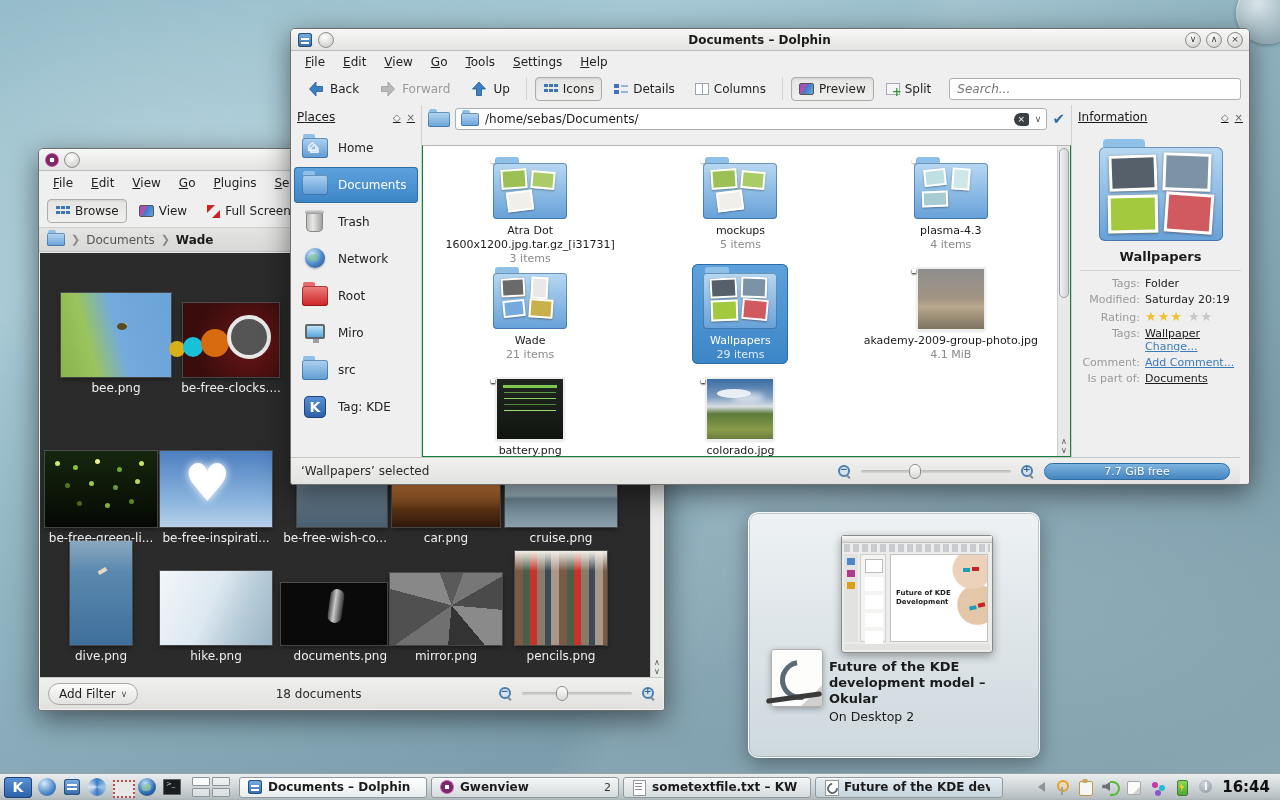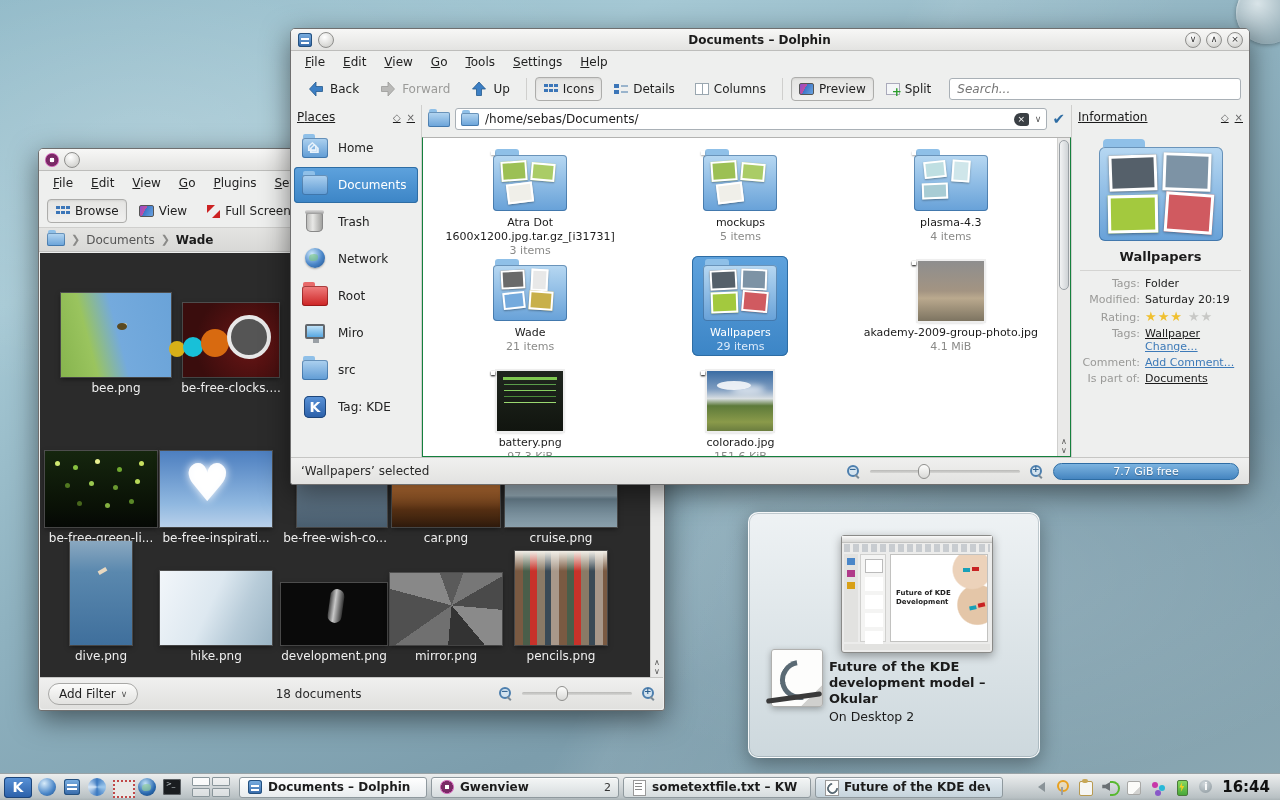--- a/index.html
+++ b/index.html
@@ -103,21 +103,21 @@
   .pi-kde{position:absolute;left:4px;top:1px;width:22px;height:22px;border-radius:5px;
     background:linear-gradient(#5a93d8,#2a5fa8);box-shadow:inset 0 0 0 1px #1d4579;color:#fff;font-weight:bold;font-size:14px;text-align:center;line-height:22px;}
 
   #dolphin .center-col{flex:1;display:flex;flex-direction:column;min-width:0;}
   .locbar-row{display:flex;align-items:center;gap:5px;padding:3px 6px;height:28px;}
   .locbar{flex:1;display:flex;align-items:center;gap:6px;height:22px;background:#fff;border:1px solid #a9b0b6;border-radius:3px;padding:0 5px;}
   .locbar .path{flex:1;color:#1b1b1b;}
   .clear-btn{width:15px;height:13px;border-radius:7px 3px 3px 7px;background:#3a3f44;color:#fff;font-size:9px;line-height:13px;text-align:center;}
   .drop-chevron{color:#555;font-size:9px;}
   .check-glyph{color:#2e6da4;font-size:15px;font-weight:bold;}
-  .file-view{flex:1;position:relative;background:var(--view-bg);border:1px solid #15803d;border-top:1px solid #b3b3b1;margin:4px 0 0 0;overflow:hidden;}
+  .file-view{flex:1;position:relative;background:var(--view-bg);border:1px solid #15803d;border-top:1px solid #b3b3b1;margin:12px 0 0 0;overflow:hidden;}
   .file-grid{position:absolute;inset:4px 14px 0 2px;display:grid;grid-template-columns:repeat(3,1fr);grid-template-rows:repeat(3,110px);}
   .file-cell{display:flex;flex-direction:column;align-items:center;justify-content:flex-start;padding-top:4px;}
   .sel-box{display:flex;flex-direction:column;align-items:center;padding:5px 9px 3px;border-radius:6px;max-width:200px;}
   .sel-box.selected{background:linear-gradient(var(--sel-blue),var(--sel-blue-dark));box-shadow:inset 0 0 0 1px #2e6da4;}
   .sel-box.selected .fname,.sel-box.selected .fmeta{color:#fff;}
   .sel-box.selected .fmeta{color:#dbeafa;}
   .fname{margin-top:5px;color:#1b1b1b;font-size:11px;text-align:center;max-width:195px;line-height:1.25;}
   .fmeta{color:#8a8a88;font-size:11px;line-height:1.2;}
   .ficon{position:relative;width:78px;height:60px;flex:0 0 auto;}
   .ficon .body{position:absolute;inset:4px 2px 0 2px;border-radius:4px;background:linear-gradient(#b7d8f2,#67a1d8);box-shadow:inset 0 0 0 1px rgba(30,80,130,.5);}
@@ -143,21 +143,21 @@
   .k-thumb-akademy .body{background:linear-gradient(#8e8e8e 0%,#a39482 50%,#baa98e 62%,#7d7461 100%);}
   .k-thumb-akademy .body::before{display:none;}
   .k-thumb-battery .body{background:linear-gradient(#20261f,#11150f);}
   .k-thumb-battery .body::before{content:"";position:static;display:block;margin:6px;width:auto;height:3px;border-radius:0;
     background:#7ec850;box-shadow:0 6px 0 -1px #5a9c4a,0 12px 0 -1px #88d060,0 18px 0 -1px #4a8a3a,0 24px 0 -1px #9ad870;top:0;left:0;}
   .k-thumb-colorado .body{background:linear-gradient(#3a6ca3 0%,#7d9cc0 30%,#d8dee2 46%,#5d7a3a 58%,#8a9a4a 85%,#6b7d3f 100%);}
   .k-thumb-colorado .body::before{content:"";position:absolute;left:10px;top:10px;width:34px;height:9px;border-radius:50%;background:rgba(255,255,255,.85);box-shadow:14px 4px 6px rgba(255,255,255,.7);}
   .k-pdf .body{inset:0 12px;border-radius:2px;background:linear-gradient(135deg,#ffffff 82%,#d8d8d6 83%);box-shadow:0 0 0 1px #b5b5b3,0 1px 3px rgba(0,0,0,.35);}
   .k-pdf .body::before{content:"";position:absolute;left:10px;top:10px;width:24px;height:28px;border:6px solid #cc1512;border-radius:50% 50% 50% 4px;transform:rotate(40deg);border-left-color:transparent;}
   
-  #dolphin .statusbar{position:absolute;left:0;right:0;bottom:0;height:27px;display:flex;align-items:center;gap:10px;
+  #dolphin .statusbar{position:absolute;left:0;right:9px;bottom:0;height:27px;display:flex;align-items:center;gap:10px;
     padding:0 10px;background:linear-gradient(#f0f0ef,#e2e2e0);border-top:1px solid #c6c6c4;border-radius:0 0 3px 3px;}
   .statusbar .sel-text{flex:1;color:#2a2a2a;}
   .capacity{width:186px;height:17px;border-radius:9px;border:1px solid #2e6da4;color:#fff;font-size:11px;
     display:flex;align-items:center;justify-content:center;background:linear-gradient(#7db4e0,#4585c0);text-shadow:0 1px 1px rgba(0,0,0,.3);}
   
   #infopanel{width:178px;border-left:1px solid #cfcfcd;padding-bottom:4px;}
   .info-preview{position:relative;width:128px;height:104px;margin:8px auto 2px;}
   .info-preview .body{position:absolute;inset:10px 2px 0 2px;border-radius:6px;background:linear-gradient(#b7d8f2,#67a1d8);box-shadow:inset 0 0 0 1px rgba(30,80,130,.5);}
   .info-preview .body::before{content:"";position:absolute;top:-8px;left:4px;width:42px;height:8px;border-radius:4px 4px 0 0;background:#8fc0e8;}
   .info-preview .tile{position:absolute;border:3px solid #fff;box-shadow:0 1px 3px rgba(0,0,0,.4);}
@@ -392,21 +392,21 @@
           <span class="tl">dive.png</span>
         </div>
 
         <div class="g-item g-r3 g-c2">
           <span class="g-thumb th-hike"></span>
           <span class="tl">hike.png</span>
         </div>
 
         <div class="g-item g-r3 g-c3">
           <span class="g-thumb th-mic"></span>
-          <span class="tl">development.png</span>
+          <span class="tl">documents.png</span>
         </div>
 
         <div class="g-item g-r3 g-c4">
           <span class="g-thumb th-mirror"></span>
           <span class="tl">mirror.png</span>
         </div>
 
         <div class="g-item g-r3 g-c5">
           <span class="g-thumb th-pencils"></span>
           <span class="tl">pencils.png</span>

